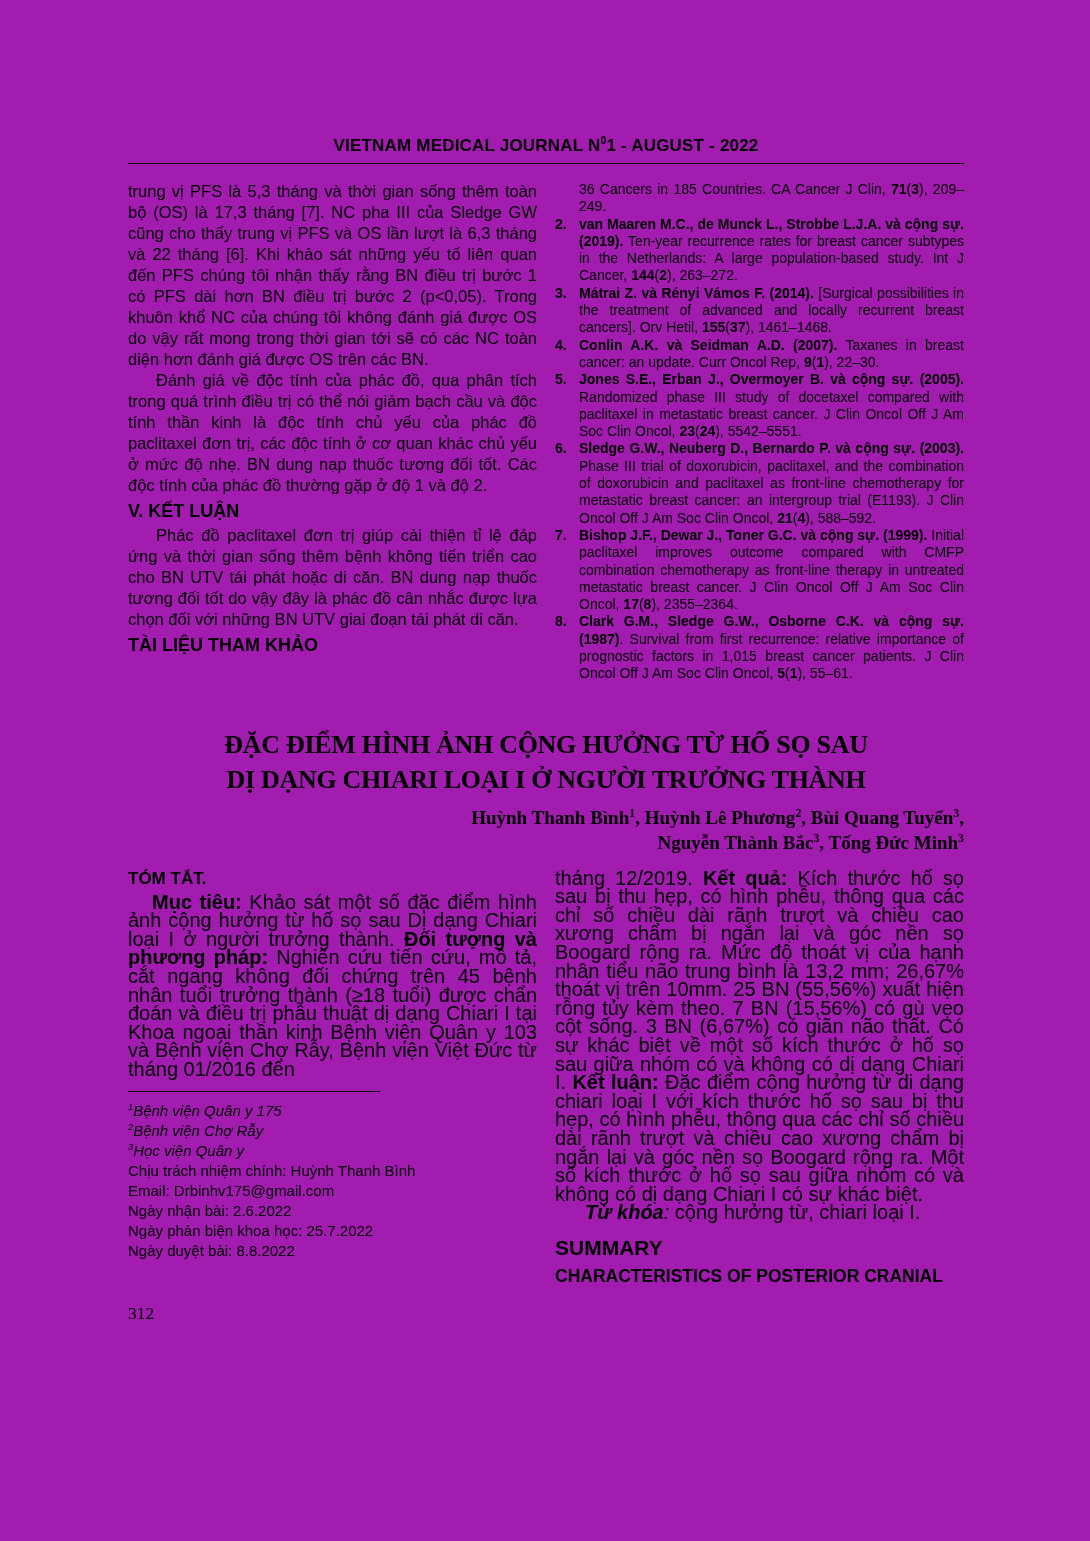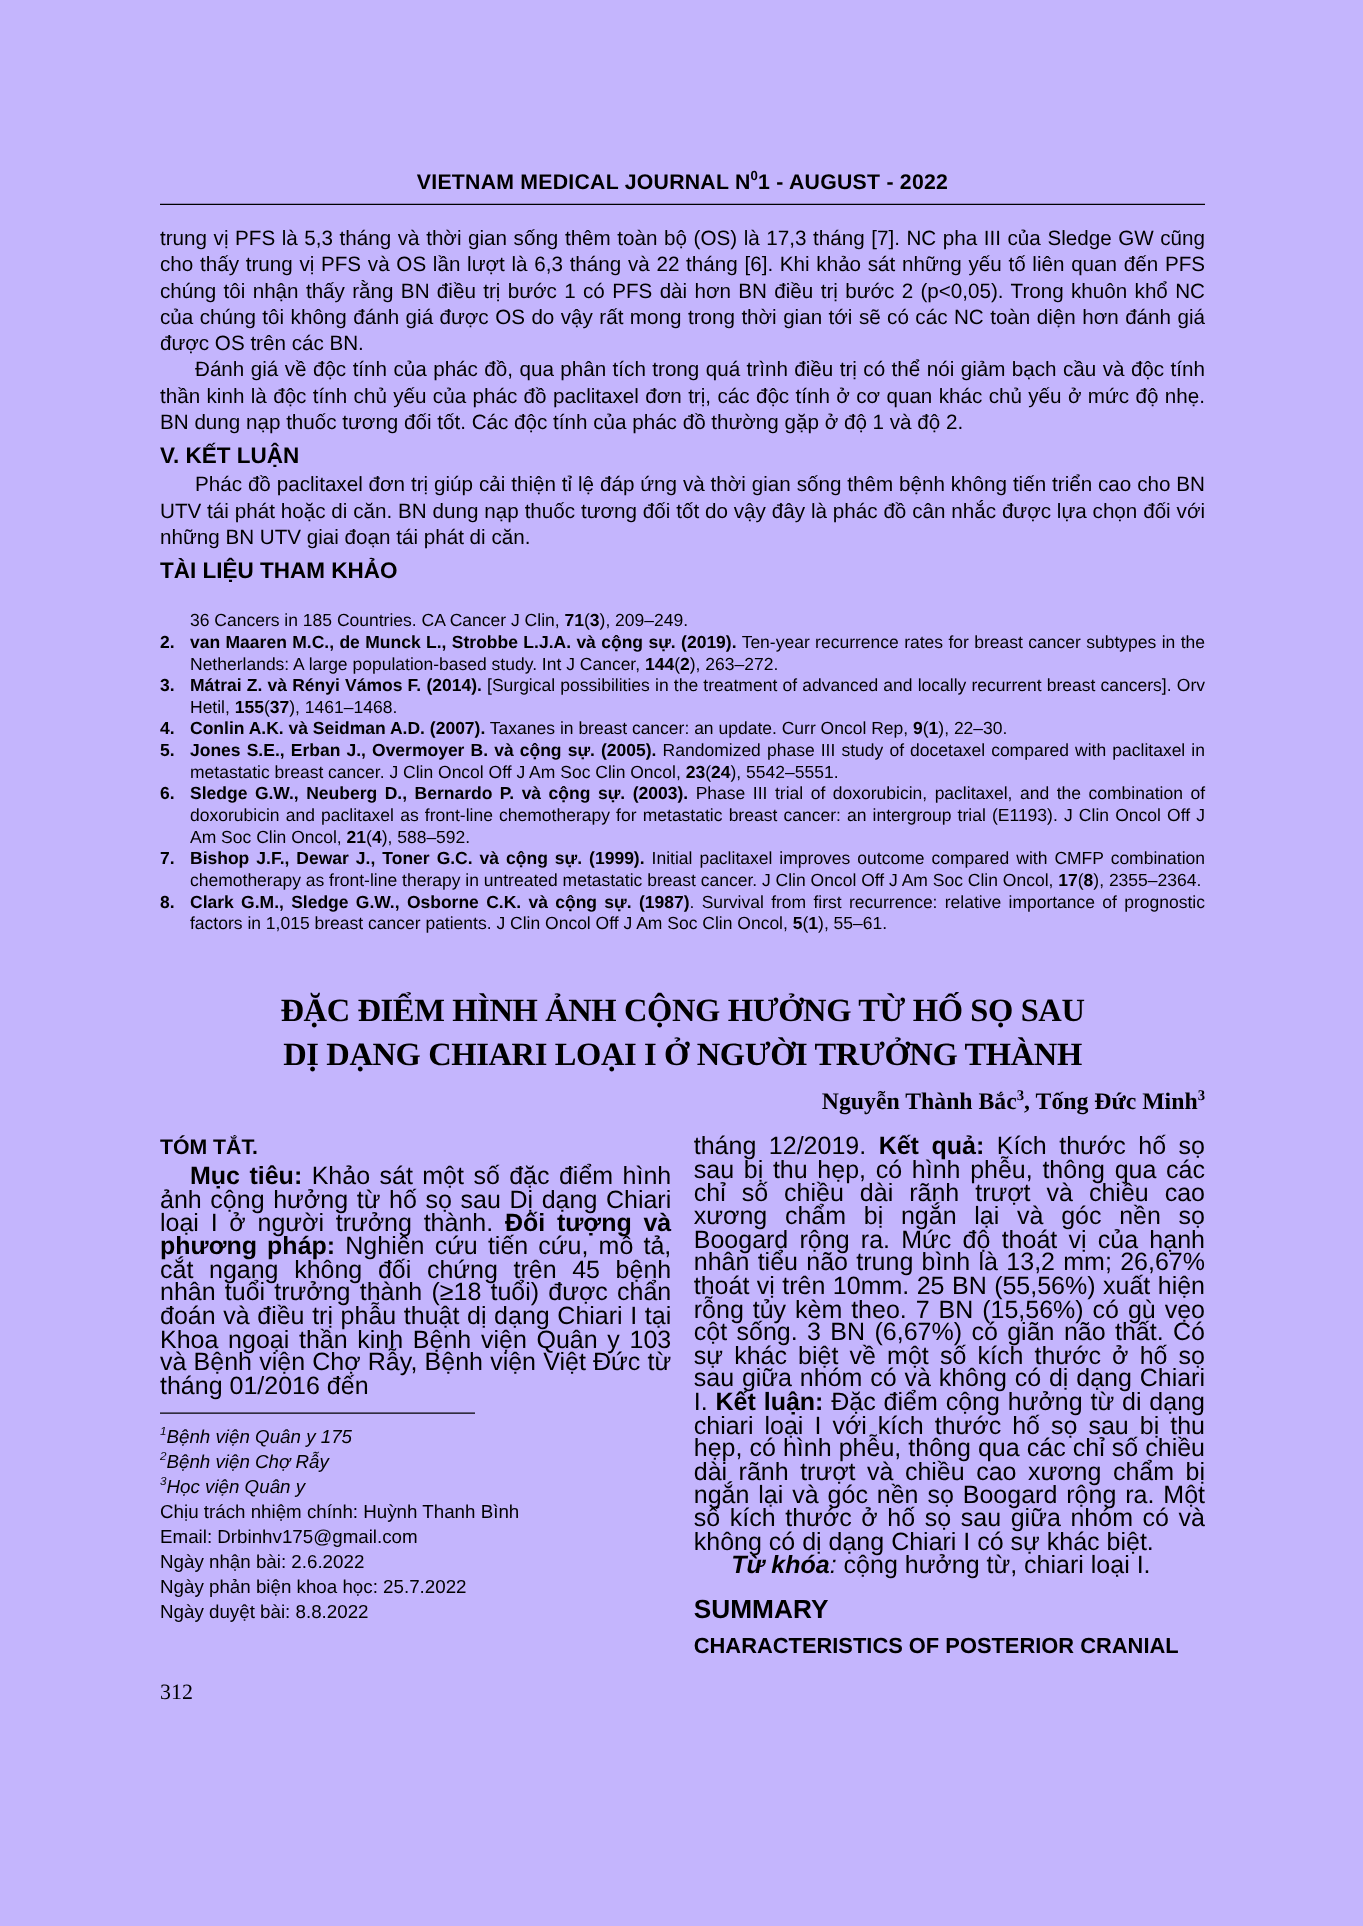--- a/index.html
+++ b/index.html
@@ -1,26 +1,26 @@
 <!DOCTYPE html>
 <html><head>
 <meta charset="utf-8">
 <style>
   html,body{margin:0;padding:0;background:#e8e8e8;}
   .page{
-    width:1090px;height:1541px;background:#c4b5fd;box-sizing:border-box;
+    width:1090px;height:1541px;background:#a21caf;box-sizing:border-box;
     padding:136px 126px 0 128px;margin:0 auto;position:relative;overflow:hidden;
     font-family:"Liberation Sans",sans-serif;color:#000;
   }
   .header-text{
     text-align:center;font-weight:700;font-size:17px;letter-spacing:.2px;
     padding-bottom:7px;border-bottom:1.8px solid #000;
   }
   .cols{display:flex;gap:18px;}
-  .top-section{margin-top:17px;flex-direction:column;}
+  .top-section{margin-top:17px;}
   .col{flex:1 1 0;min-width:0;}
   .body-p{margin:0;font-size:16.5px;line-height:21px;text-align:justify;}
   .indent{text-indent:28px;}
   .sans-h{margin:5px 0 3px 0;font-size:18px;font-weight:700;font-family:"Liberation Sans",sans-serif;}
   .refs{font-size:14px;line-height:17.3px;}
   .ref{padding-left:24px;text-indent:-24px;text-align:justify;font-size:14px;line-height:17.3px;margin:0;}
   .ref .num{display:inline-block;width:24px;text-indent:0;font-weight:700;}
   .ref.cont{text-indent:0;}
   .b{font-weight:700;}
   .i{font-style:italic;}
@@ -84,20 +84,21 @@
         </div>
     </div>
   </div>
 
   <div class="title-block">
     <div>ĐẶC ĐIỂM HÌNH ẢNH CỘNG HƯỞNG TỪ HỐ SỌ SAU</div>
     <div>DỊ DẠNG CHIARI LOẠI I Ở NGƯỜI TRƯỞNG THÀNH</div>
   </div>
 
   <div class="authors">
+    <div><span>Huỳnh Thanh Bình</span><span class="sup">1</span><span>, Huỳnh Lê Phương</span><span class="sup">2</span><span>, Bùi Quang Tuyển</span><span class="sup">3</span><span>,</span></div>
     <div><span>Nguyễn Thành Bắc</span><span class="sup">3</span><span>, Tống Đức Minh</span><span class="sup">3</span></div>
   </div>
 
   <div class="cols abstract-section">
     <div class="col">
       <h3 class="abs-h">TÓM TẮT.</h3>
       <p class="abs-p indent2"><span class="b">Mục tiêu: </span><span>Khảo sát một số đặc điểm hình ảnh cộng hưởng từ hố sọ sau Dị dạng Chiari loại I ở người trưởng thành. </span><span class="b">Đối tượng và phương pháp: </span><span>Nghiên cứu tiến cứu, mô tả, cắt ngang không đối chứng trên 45 bệnh nhân tuổi trưởng thành (≥18 tuổi) được chẩn đoán và điều trị phẫu thuật dị dạng Chiari I tại Khoa ngoại thần kinh Bệnh viện Quân y 103 và Bệnh viện Chợ Rẫy, Bệnh viện Việt Đức từ tháng 01/2016 đến</span></p>
       <div class="footnotes">
         <div class="fn-rule"></div>
         <div class="fn-line italic"><span class="sup">1</span><span>Bệnh viện Quân y 175</span></div>

